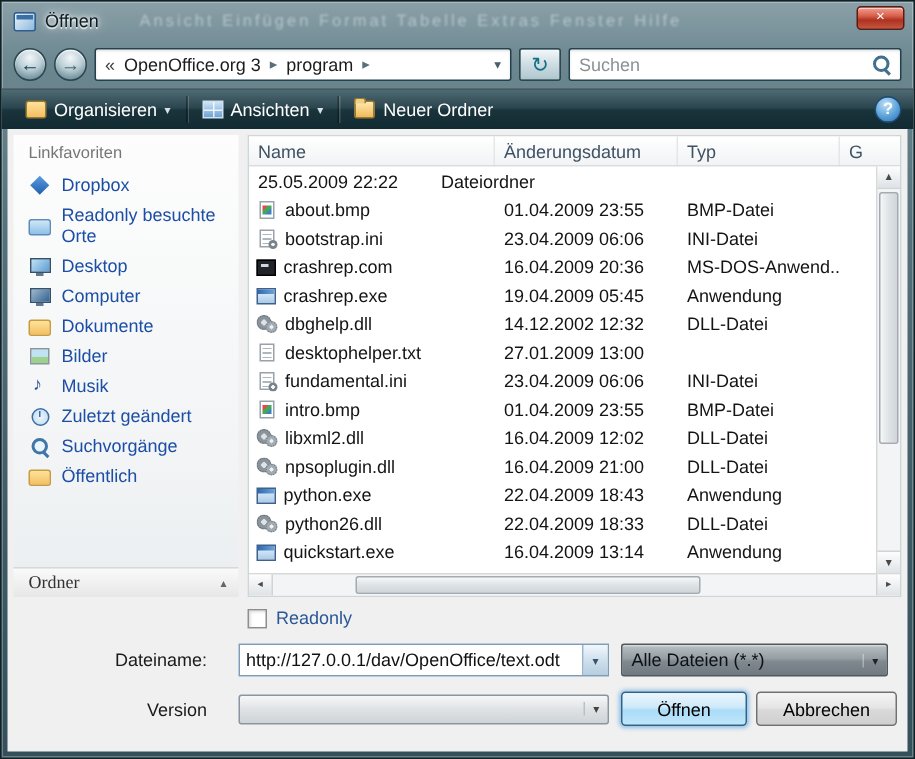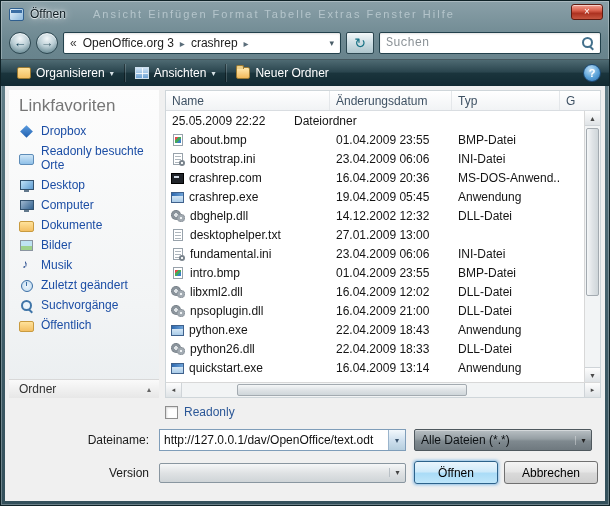--- a/index.html
+++ b/index.html
@@ -37,21 +37,21 @@
   .crumb-overflow { color:#3c3c3c; margin-right:4px; }
   .crumbs { display:flex; align-items:center; flex:1; overflow:hidden; white-space:nowrap; }
   .crumb { padding:0 2px; }
   .crumb-sep { color:#5a6d7a; font-size:10px; padding:0 4px; }
   .addr-drop { color:#4a5d68; font-size:9px; padding:0 2px; }
   .refresh-btn { width:28px; height:22px; border:1px solid #2c4751; border-radius:2px; flex:none;
     background:linear-gradient(180deg,#f3f8fa,#cddde3 50%,#afc6cd); color:#157083; font-size:14px;
     line-height:20px; text-align:center; }
   .searchbox { flex:1; height:22px; background:#fff; border:1px solid #22414c; border-radius:2px;
     display:flex; align-items:center; padding:0 6px; box-shadow:inset 0 1px 2px rgba(0,0,0,.12); }
-  .searchbox input { flex:1; border:none; outline:none; font-family:Liberation Mono, monospace;
+  .searchbox input { flex:1; border:none; outline:none; font-family:Liberation Sans, sans-serif;
     font-size:12px; color:#222; background:transparent; }
   .searchbox input::placeholder { color:#8a9196; }
   .mag-icon { width:12px; height:12px; position:relative; flex:none; }
   .mag-icon::before { content:""; position:absolute; left:0; top:0; width:7px; height:7px;
     border:2px solid #43708c; border-radius:50%; }
   .mag-icon::after { content:""; position:absolute; right:0; bottom:0; width:5px; height:2px;
     background:#43708c; transform:rotate(45deg); }
   
   .toolbar { height:27px; display:flex; align-items:center; padding:0 8px; gap:2px;
     background:linear-gradient(180deg,#4e6a72 0%,#2b464f 45%,#1a343c 52%,#122a32 100%);
@@ -71,26 +71,26 @@
   .toolbar .spacer { flex:1; }
   .help-btn { width:18px; height:18px; border-radius:50%; border:1px solid #1d4a73; color:#fff;
     font-size:11px; font-weight:bold; line-height:16px; text-align:center;
     background:radial-gradient(circle at 40% 28%,#bfe0f7,#5aa2d8 55%,#2f6fb0); }
   
   .content { margin:0 4px 4px; height:415px; background:#f0f0f0; padding:4px 4px 0; }
   .main { display:flex; height:308px; }
   
   .sidebar { width:150px; display:flex; flex-direction:column;
     background:linear-gradient(180deg,#fdfdfd,#f2f4f5 70%,#eaeef0); }
-  .fav-label, .folders-label-txt { font-size:17px; color:#767676; }
+  .fav-label, .folders-label-txt { font-size:11px; color:#767676; }
   .fav-label { margin:6px 0 5px 10px; }
   .side-item { display:flex; align-items:center; gap:7px; padding:3px 0 3px 10px; font-size:12px; color:#1c4ea5; }
   .side-spacer { flex:1; }
   .ordner-bar { display:flex; align-items:center; justify-content:space-between; padding:2px 8px 2px 10px;
-    border-top:1px solid #d8d8d8; background:linear-gradient(180deg,#fafafa,#e7e7e7); }
+    border-top:1px solid #d8d8d8; background:linear-gradient(180deg,#fafafa,#e7e7e7);font-family:Liberation Serif, serif; }
   .ordner-bar .folders-label-txt { color:#333; font-size:12px; }
   .ordner-caret { color:#666; font-size:8px; }
   
   .si { width:15px; height:13px; position:relative; flex:none; }
   .si-dropbox::before { content:""; position:absolute; left:3px; top:2px; width:9px; height:9px;
     background:linear-gradient(135deg,#5b9de0,#1f5eae); transform:rotate(45deg); }
   .si-places, .si-documents, .si-public { height:11px; top:1px;
     background:linear-gradient(180deg,#ffe29b,#f3bf62); border:1px solid #c99b3f; border-radius:2px; }
   .si-places { background:linear-gradient(180deg,#cfe6f7,#8fc0e8); border-color:#5d8cb8; }
   .si-desktop::before, .si-computer::before { content:""; position:absolute; left:1px; top:1px; width:12px; height:8px;
@@ -160,21 +160,21 @@
   .hscroll .arrow.rt { border-left:1px solid #cfd4d8; }
   .hscroll .track { flex:1; position:relative; }
   .h-thumb { position:absolute; top:1px; bottom:1px; left:55px; width:230px;
     background:linear-gradient(180deg,#f5f7f8,#dfe3e6 50%,#cfd6da); border:1px solid #a3aab0; border-radius:2px; }
   
   .readonly-row { display:flex; align-items:center; gap:6px; margin:7px 0 0 156px; }
   .checkbox { width:13px; height:13px; background:#fff; border:1px solid #8e8e8e;
     box-shadow:inset 1px 1px 2px rgba(0,0,0,.15); flex:none; }
   .readonly-label { font-size:12px; color:#2b5797; }
   .form-row { display:flex; align-items:center; margin-top:10px; }
-  .lbl-col { width:150px; text-align:right; padding-right:10px; font-size:12px; color:#1a1a1a; flex:none; }
+  .lbl-col { width:150px; text-align:right; padding-right:21px; font-size:12px; color:#1a1a1a; flex:none; }
   .combo-file { width:247px; height:22px; border:1px solid #7f9db9; background:#fff; display:flex; flex:none; }
   .combo-file input { flex:1; border:none; outline:none; padding:0 4px; font-family:"Liberation Sans",sans-serif;
     font-size:12px; color:#111; min-width:0; }
   .combo-arrow { width:17px; flex:none; display:flex; align-items:center; justify-content:center;
     font-size:8px; color:#39536d; border-left:1px solid #9ab4cc;
     background:linear-gradient(180deg,#f2f8fc,#cfe0ee 50%,#b6cede); }
   .combo-type { width:178px; height:22px; margin-left:8px; border:1px solid #4f585e; border-radius:2px;
     display:flex; align-items:center; flex:none; font-size:12px; color:#0d1114;
     background:linear-gradient(180deg,#b9c0c4 0%,#959ea3 45%,#7f898f 55%,#6f797f 100%);
     box-shadow:inset 0 1px 0 rgba(255,255,255,.4); }
@@ -208,21 +208,21 @@
   </div>
 
   <div class="navbar">
     <span class="nav-round">←</span>
     <span class="nav-round fwd">→</span>
     <div class="addressbar">
       <span class="crumb-overflow">«</span>
       <span class="crumbs">
           <span class="crumb">OpenOffice.org 3</span>
           <span class="crumb-sep">▸</span>
-          <span class="crumb">crashrep</span>
+          <span class="crumb">program</span>
           <span class="crumb-sep">▸</span>
         </span>
       <span class="addr-drop">▾</span>
     </div>
     <span class="refresh-btn">↻</span>
     <div class="searchbox">
       <input placeholder="Suchen" style="">
       <span class="mag-icon"></span>
     </div>
   </div>

